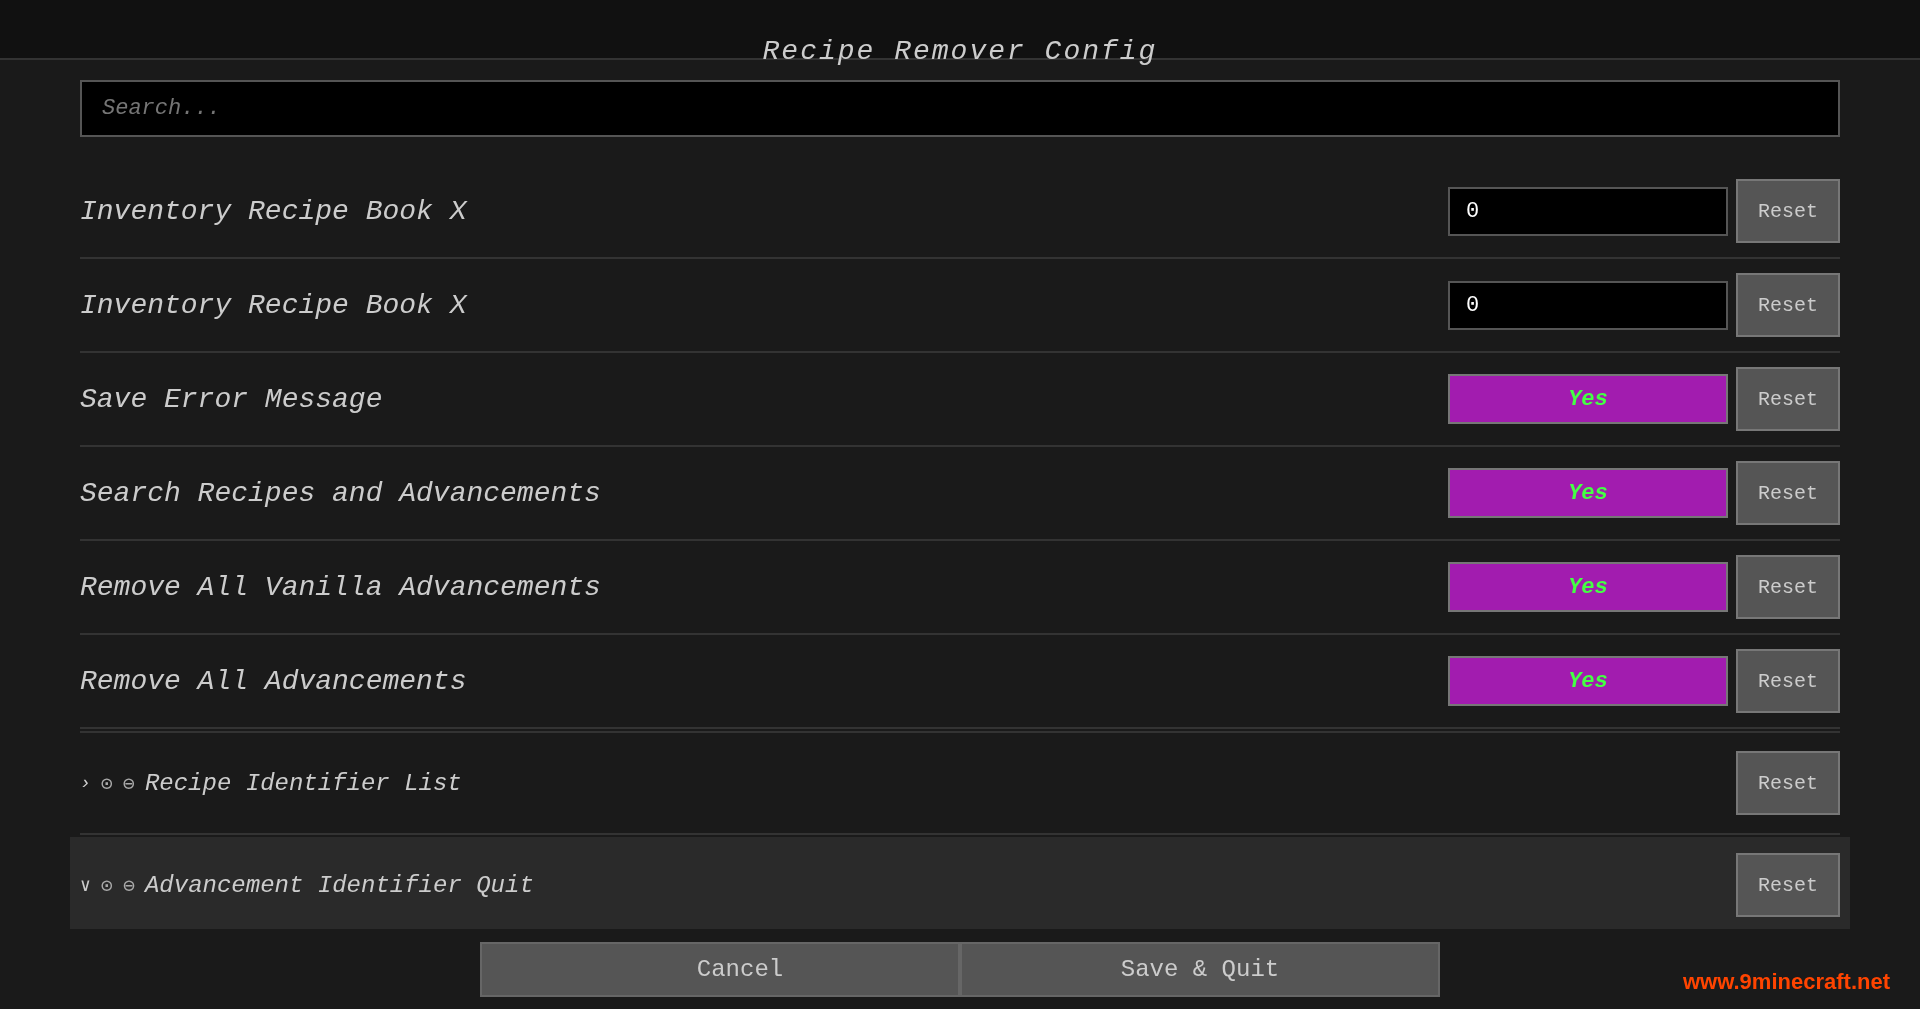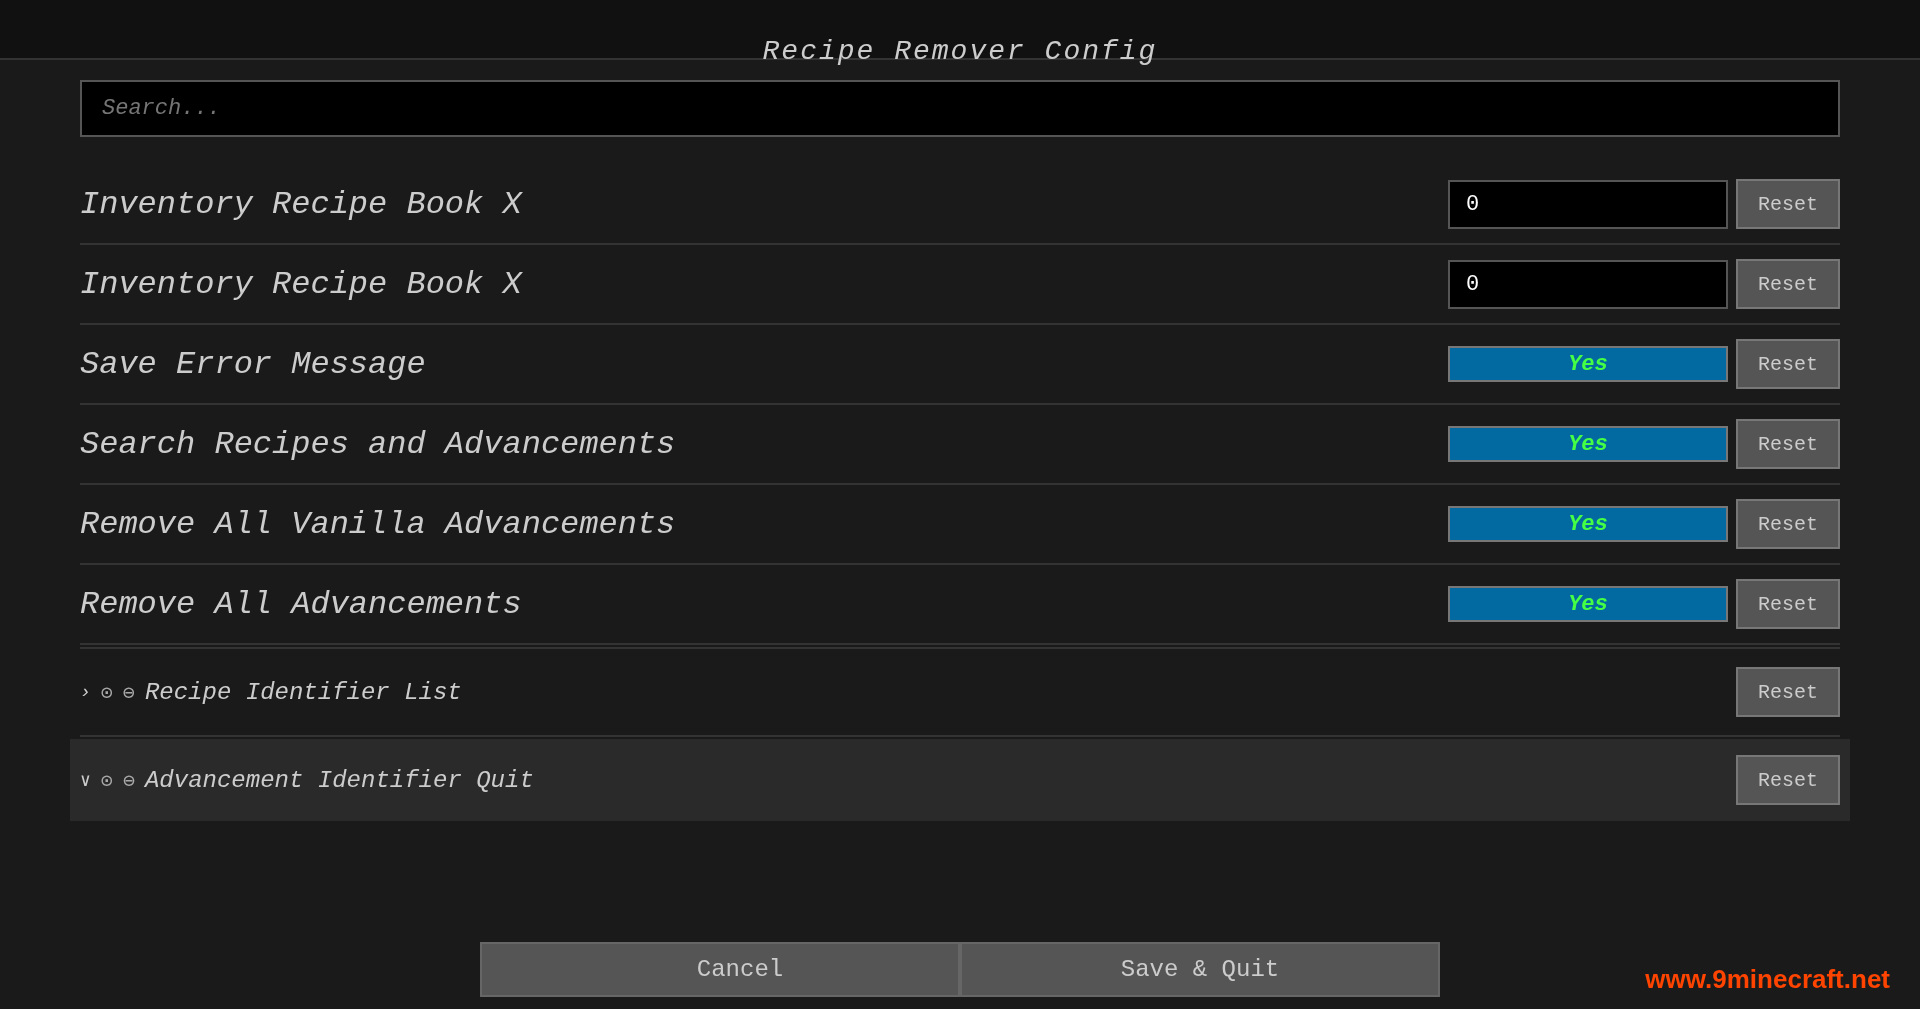--- a/index.html
+++ b/index.html
@@ -64,21 +64,21 @@
     .config-row {
       display: flex;
       align-items: center;
       justify-content: space-between;
       padding: 12px 0;
       min-height: 60px;
     }
 
     .config-label {
       color: #cccccc;
-      font-size: 32px;
+      font-size: 28px;
       font-style: italic;
       font-family: 'Courier New', Courier, monospace;
     }
 
     .config-controls {
       display: flex;
       align-items: center;
       gap: 8px;
     }
 
@@ -89,22 +89,22 @@
       color: #ffffff;
       font-size: 22px;
       padding: 10px 16px;
       font-family: 'Courier New', Courier, monospace;
       outline: none;
       text-align: left;
     }
 
     .toggle-btn {
       width: 280px;
-      height: 36px;
-      background-color: #0369a1;
+      height: 50px;
+      background-color: #a21caf;
       border: 2px solid #777777;
       color: #44ff44;
       font-size: 22px;
       font-family: 'Courier New', Courier, monospace;
       font-style: italic;
       cursor: pointer;
       display: flex;
       align-items: center;
       justify-content: center;
       font-weight: bold;
@@ -113,21 +113,21 @@
     .reset-btn {
       background-color: #555555;
       border: 2px solid #777777;
       color: #cccccc;
       font-size: 20px;
       font-family: 'Courier New', Courier, monospace;
       padding: 10px 20px;
       cursor: pointer;
       min-width: 100px;
       text-align: center;
-      height: 50px;
+      height: 64px;
       display: flex;
       align-items: center;
       justify-content: center;
     }
 
     .list-row {
       display: flex;
       align-items: center;
       justify-content: space-between;
       padding: 16px 0;
@@ -195,21 +195,21 @@
     .save-btn {
       width: 480px;
       text-align: right;
     }
 
     .watermark {
       position: absolute;
       bottom: 14px;
       right: 30px;
       color: #ff4400;
-      font-size: 26px;
+      font-size: 22px;
       font-family: Arial, sans-serif;
       font-weight: bold;
     }
 
     .divider {
       height: 2px;
       background-color: #333333;
       margin: 2px 0;
     }
   </style>

